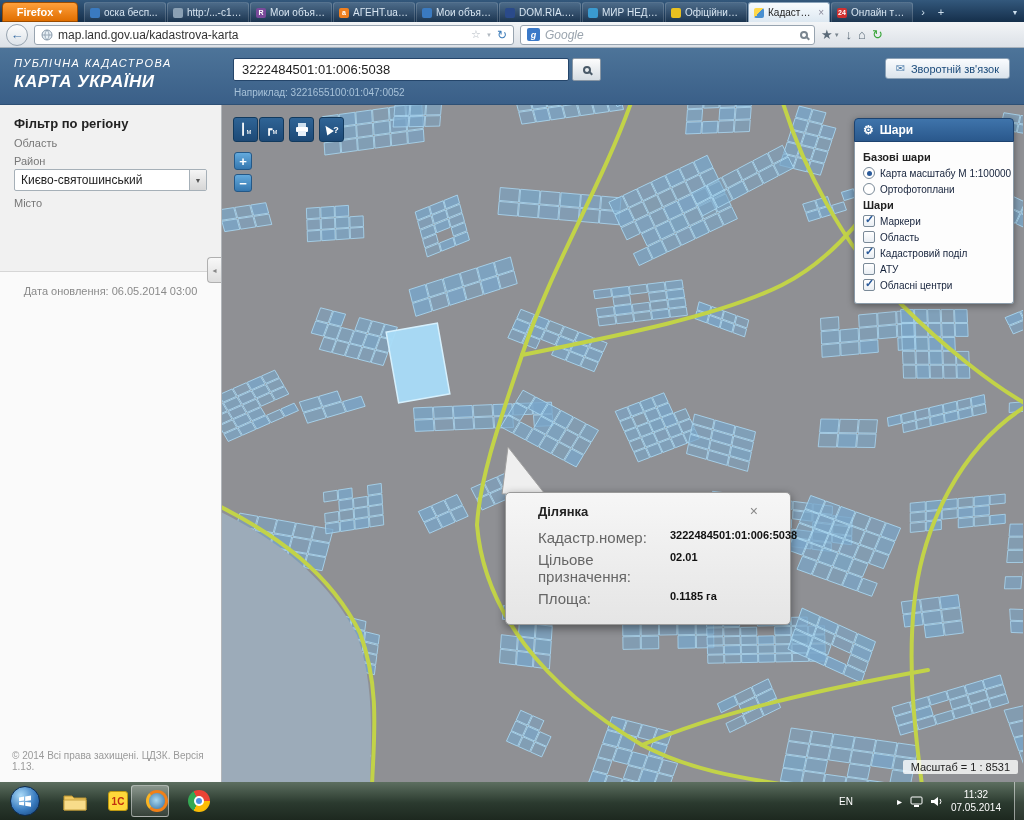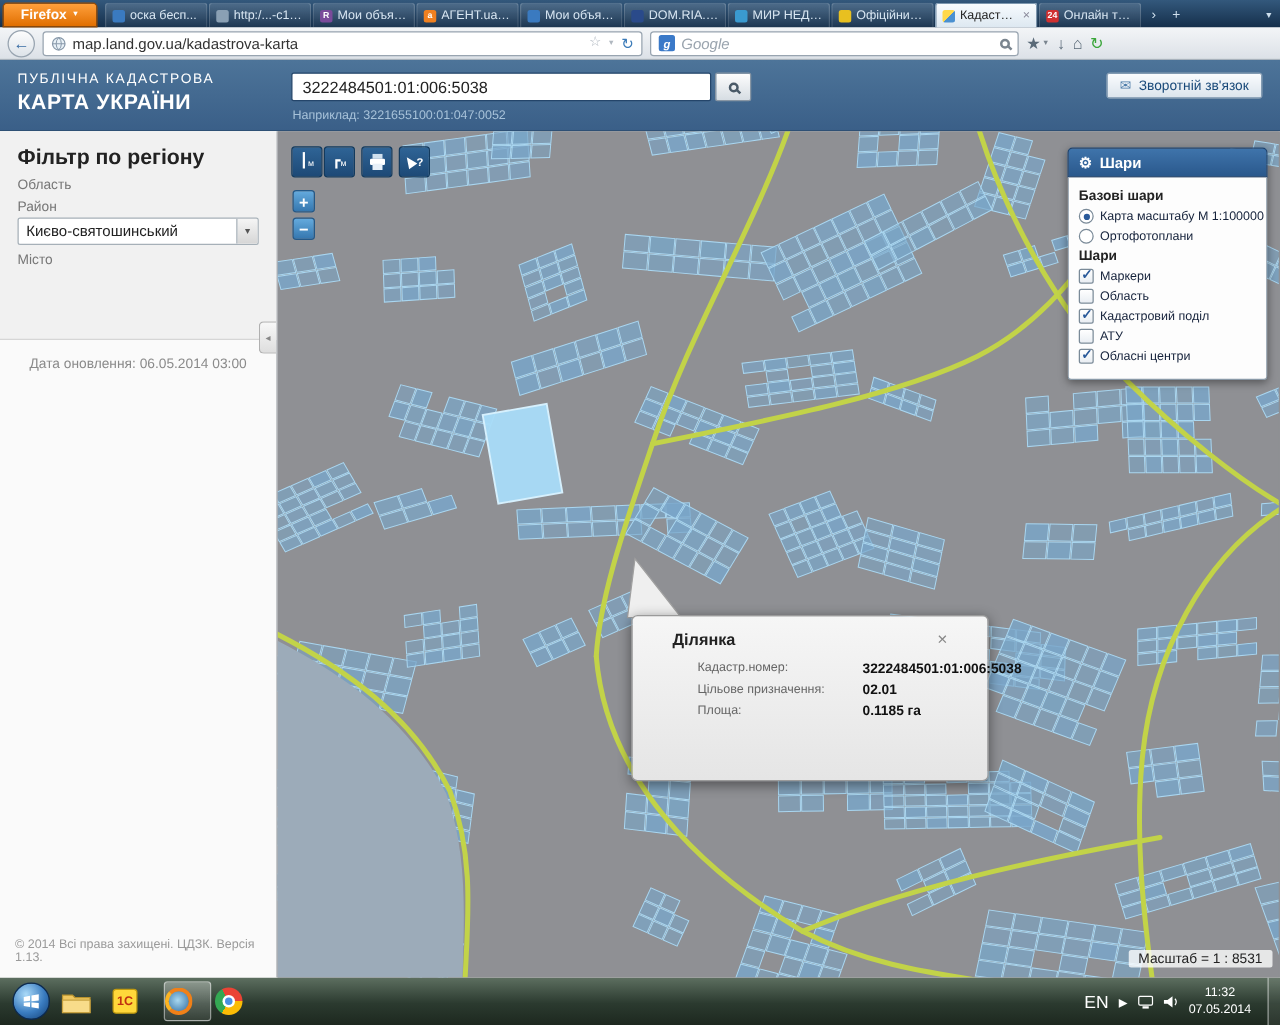--- a/index.html
+++ b/index.html
@@ -46,40 +46,40 @@
   .searchbar input{flex:1;border:none;outline:none;font-size:12px;color:#333;font-family:inherit;background:transparent;min-width:0;}
   .searchbar input::placeholder{color:#9aa4ae;font-style:italic;}
   .mag{width:8px;height:8px;border:2px solid #7a858f;border-radius:50%;position:relative;flex:none;}
   .mag::after{content:"";position:absolute;width:5px;height:2px;background:#7a858f;right:-4px;bottom:-2px;transform:rotate(45deg);}
   .nav-ico{font-size:13px;color:#5a6a78;display:flex;align-items:center;gap:1px;}
   .nav-ico .mini-caret{font-size:6px;color:#7a858f;}
   .nav-ico.green{color:#3aa63a;}
 
   
   .site-header{height:57px;background:linear-gradient(#4d7499,#3a5f88);border-bottom:1px solid #2e5075;position:relative;color:#fff;}
-  .logo{position:absolute;left:14px;top:9px;line-height:1.25;}
+  .logo{position:absolute;left:14px;top:9px;line-height:1.25;font-style:italic;}
   .logo-l1{font-size:11px;letter-spacing:1.4px;}
   .logo-l2{font-size:17px;font-weight:bold;letter-spacing:.5px;}
   .hsearch{position:absolute;left:233px;top:10px;display:flex;}
   .hsearch input{width:336px;height:23px;border:1px solid #24456a;border-radius:2px;font-size:13px;
     padding:0 8px;color:#222;font-family:inherit;outline:none;}
   .hsearch-btn{width:29px;height:23px;margin-left:3px;background:linear-gradient(#fdfdfd,#d6dde3);
     border:1px solid #8896a4;border-radius:2px;display:flex;align-items:center;justify-content:center;}
   .hsearch-btn .mag{border-color:#4a5a68;}
   .hsearch-btn .mag::after{background:#4a5a68;}
   .hint{position:absolute;left:234px;top:39px;font-size:10px;color:#a7c2d9;}
   .feedback{position:absolute;right:14px;top:10px;height:21px;padding:0 10px;display:flex;align-items:center;gap:6px;
     background:linear-gradient(#fafcfe,#dbe4ec);border:1px solid #8ba1b6;border-radius:3px;font-size:11px;color:#1a4a7a;}
   .feedback .env{color:#4a7aa8;font-size:11px;}
 
   
   .content{display:flex;height:677px;}
   .sidebar{width:222px;background:#fafafa;border-right:1px solid #b2b6ba;position:relative;flex:none;}
   .sb-top{height:167px;background:#f1f1f1;border-bottom:1px solid #d6d6d6;padding:11px 14px;}
-  .sb-title{font-size:17px;font-weight:bold;color:#222;}
+  .sb-title{font-size:13px;font-weight:bold;color:#222;}
   .sb-label{font-size:11px;color:#777;margin:6px 0 2px;}
   .select{height:22px;background:#fff;border:1px solid #a6b0b8;border-radius:2px;display:flex;align-items:center;overflow:hidden;}
   .select-val{flex:1;font-size:12px;color:#222;padding:0 6px;white-space:nowrap;overflow:hidden;}
   .select-btn{width:17px;align-self:stretch;border-left:1px solid #a6b0b8;
     background:linear-gradient(#f5f5f5,#d6d6d6);display:flex;align-items:center;justify-content:center;font-size:7px;color:#555;}
   .select.disabled{background:#e9e9e9;}
   .select.disabled .select-val{color:#999;}
   .collapse-btn{position:absolute;right:0;top:152px;width:14px;height:26px;
     background:linear-gradient(#f8f8f8,#dedede);border:1px solid #b0b0b0;border-right:none;
     border-radius:4px 0 0 4px;display:flex;align-items:center;justify-content:center;font-size:8px;color:#888;}
@@ -116,42 +116,42 @@
 
   .tail{position:absolute;left:276px;top:340px;z-index:5;}
   .popup{position:absolute;left:283px;top:387px;width:286px;height:133px;z-index:6;
     background:linear-gradient(#f6f6f6,#e5e5e5);border:1px solid #9a9a9a;border-radius:5px;
     box-shadow:0 3px 10px rgba(0,0,0,.45);padding:11px 32px;}
   .popup-hd{display:flex;justify-content:space-between;align-items:flex-start;}
   .popup-title{font-size:13px;font-weight:bold;color:#222;}
   .popup-close{font-size:14px;color:#888;line-height:1;}
   .popup-rows{margin-top:10px;}
   .prow{display:flex;margin:5px 0;}
-  .plabel{width:132px;font-size:10px;color:#666;flex:none;margin-left:20px;}
+  .plabel{width:132px;font-size:15px;color:#666;flex:none;}
   .pvalue{font-size:11px;color:#111;font-weight:bold;}
   .scale{position:absolute;right:6px;bottom:8px;background:rgba(255,255,255,.78);font-size:11px;color:#222;
     padding:1px 8px;border-radius:2px;z-index:4;}
 
   
   .taskbar{height:38px;background:linear-gradient(#5d6f60,#2b3a2f 55%,#1d281f);display:flex;align-items:center;padding-left:4px;gap:3px;}
   .orb{width:30px;height:30px;border-radius:50%;margin:0 6px;flex:none;
     background:radial-gradient(circle at 35% 30%,#aadaf8,#3a7cc0 55%,#123d72);
     border:1px solid #0c2a50;display:flex;align-items:center;justify-content:center;}
-  .task-ico{width:38px;height:32px;border-radius:3px;display:flex;align-items:center;justify-content:flex-start;flex:none;}
+  .task-ico{width:38px;height:32px;border-radius:3px;display:flex;align-items:center;justify-content:flex-end;flex:none;}
   .task-ico.active{background:linear-gradient(rgba(255,255,255,.32),rgba(255,255,255,.10));border:1px solid rgba(255,255,255,.45);}
   .onec{width:20px;height:20px;border-radius:3px;background:#ffd83a;color:#c03010;font-size:10px;font-weight:bold;
     display:flex;align-items:center;justify-content:center;border:1px solid #c09a10;}
   .ffc{width:22px;height:22px;border-radius:50%;background:radial-gradient(circle at 45% 45%,#a8d8f0,#2f6ba0);
     border:3px solid #f08018;border-left-color:#fcb422;}
   .chrome{width:22px;height:22px;border-radius:50%;position:relative;
     background:conic-gradient(from -30deg,#ea4335 0 120deg,#fbbc05 0 240deg,#34a853 0 360deg);}
   .chrome::after{content:"";position:absolute;inset:6px;background:#fff;border-radius:50%;}
   .chrome::before{content:"";position:absolute;inset:8px;background:#4a90e2;border-radius:50%;z-index:1;}
   .tray{margin-left:auto;display:flex;align-items:center;gap:8px;color:#fff;}
-  .tray-txt{font-size:14px;}
+  .tray-txt{font-size:10px;margin-left:36px;}
   .clock{text-align:center;font-size:10px;line-height:1.3;}
   .show-desktop{width:10px;height:38px;border-left:1px solid rgba(255,255,255,.5);background:rgba(255,255,255,.07);margin-left:5px;}
 </style>
 </head>
 <body>
 
 <div class="screen">
 
   <div class="tabbar">
     <div class="ff-btn">

